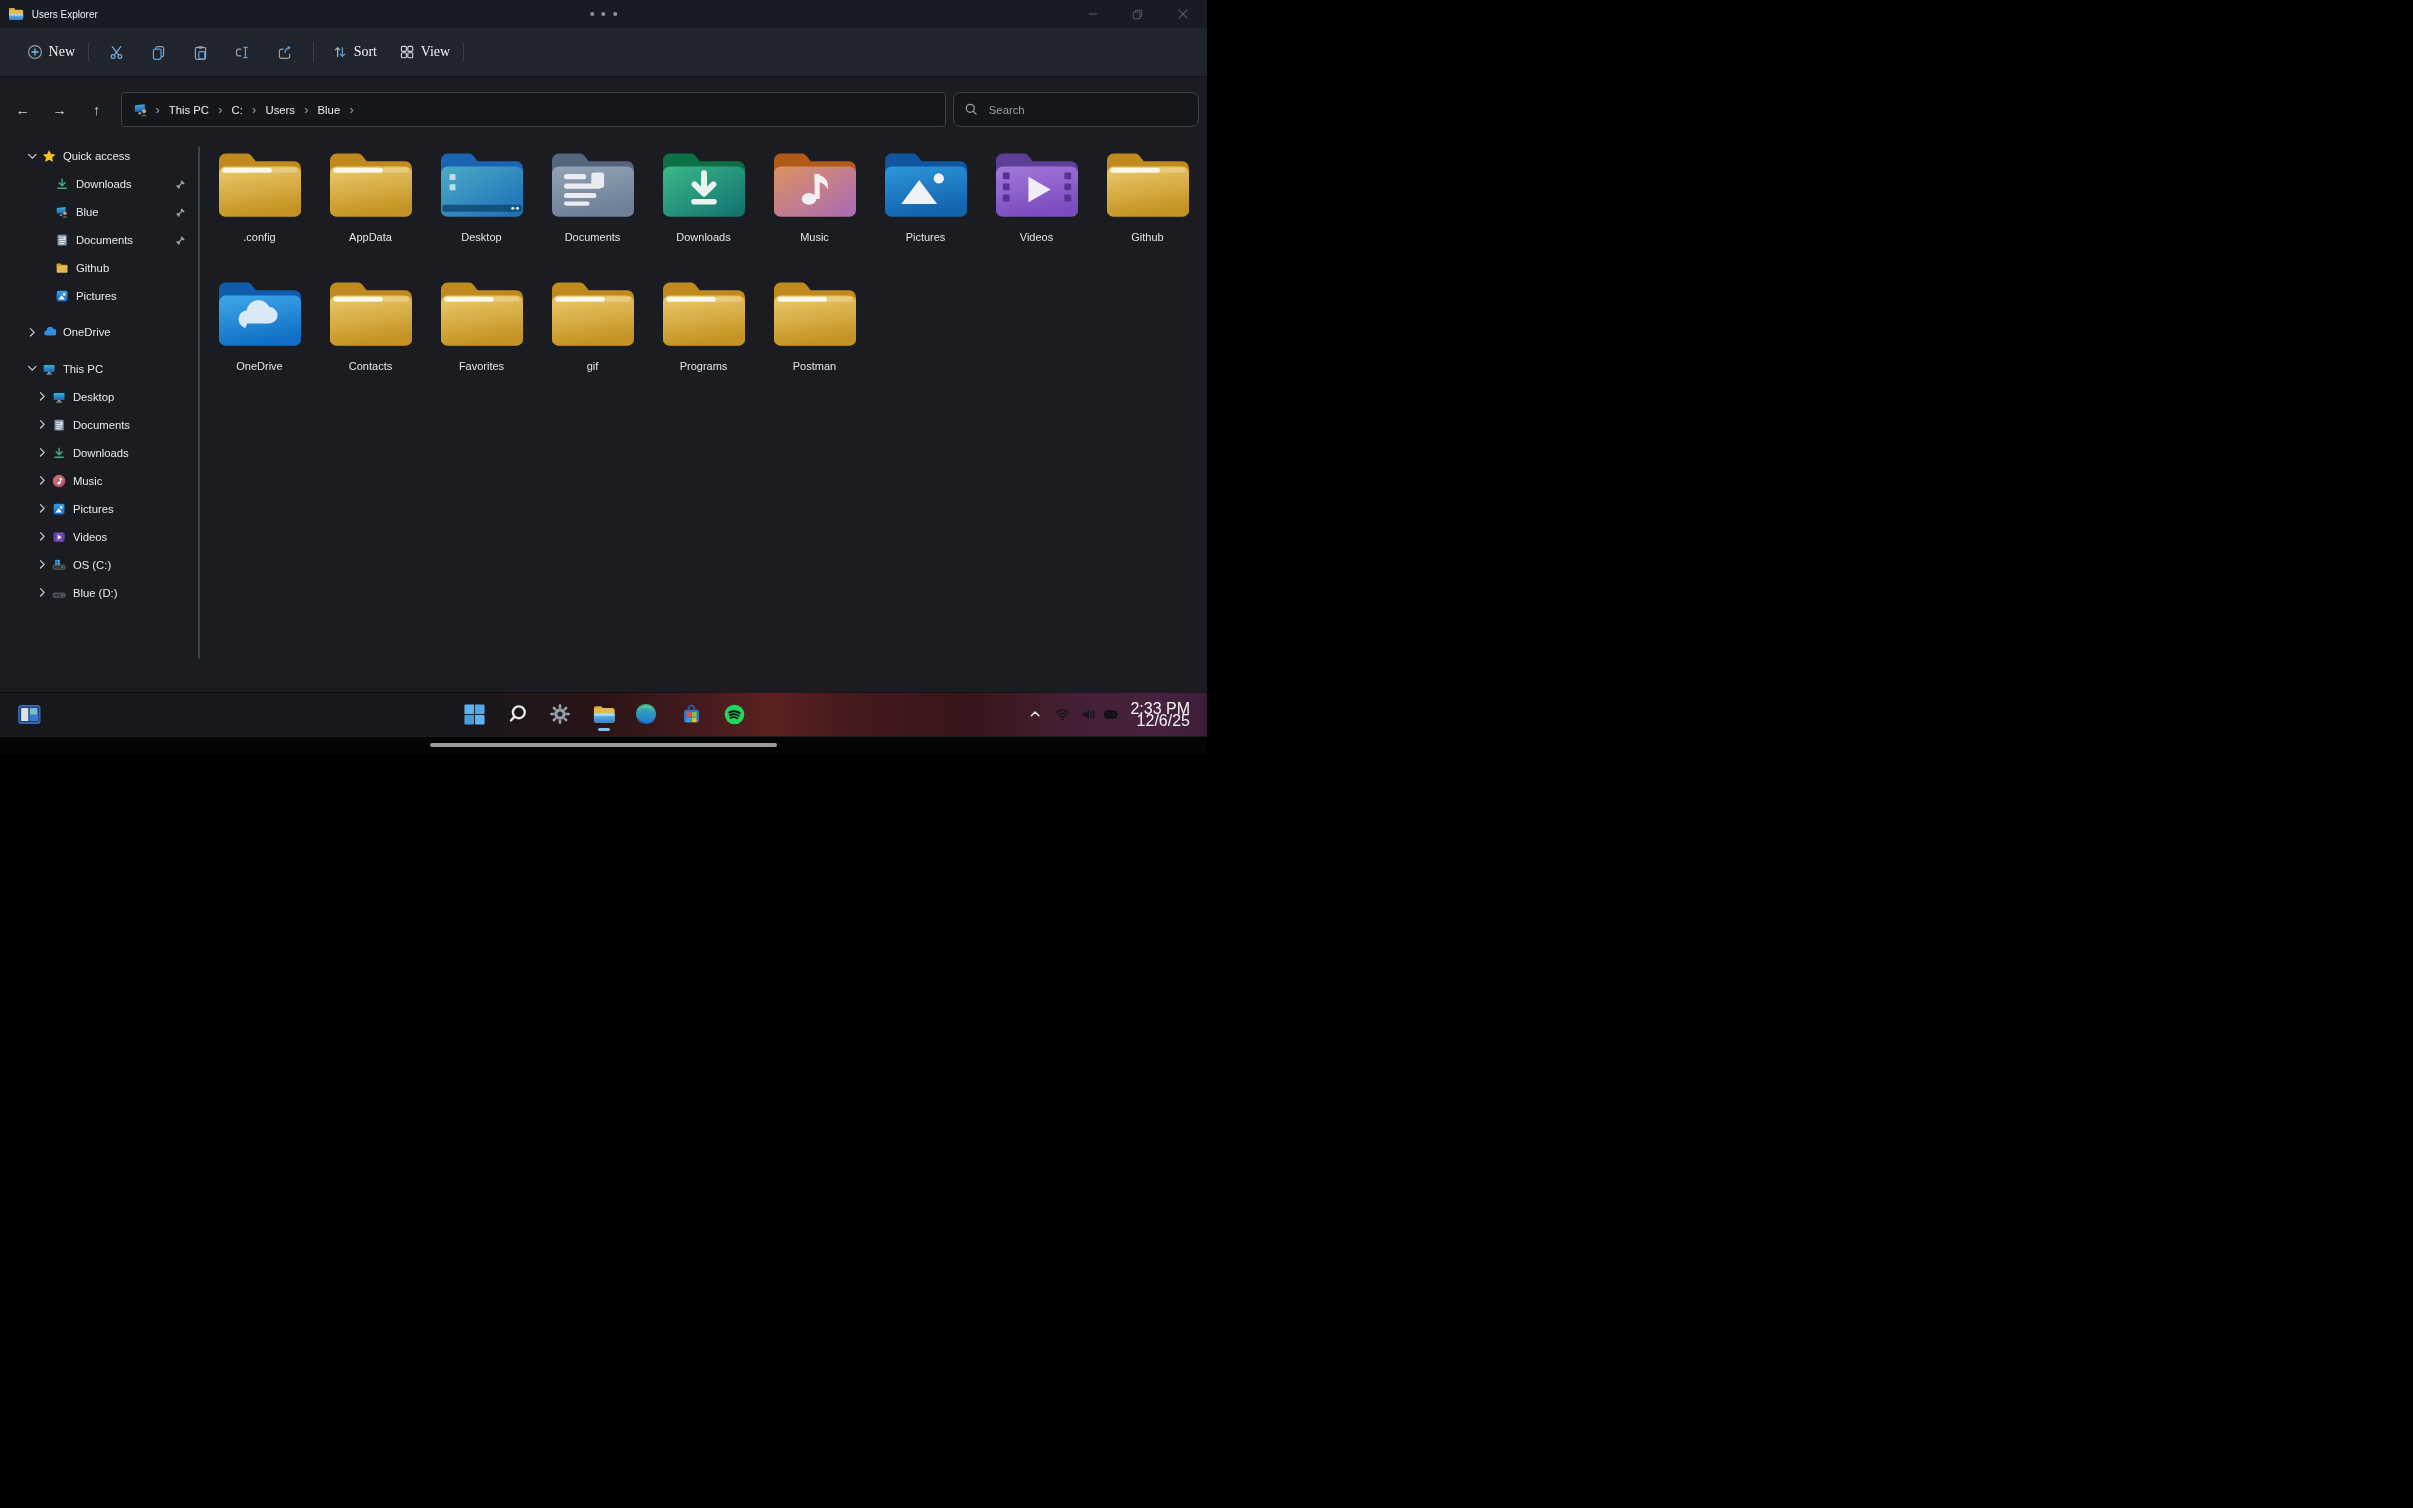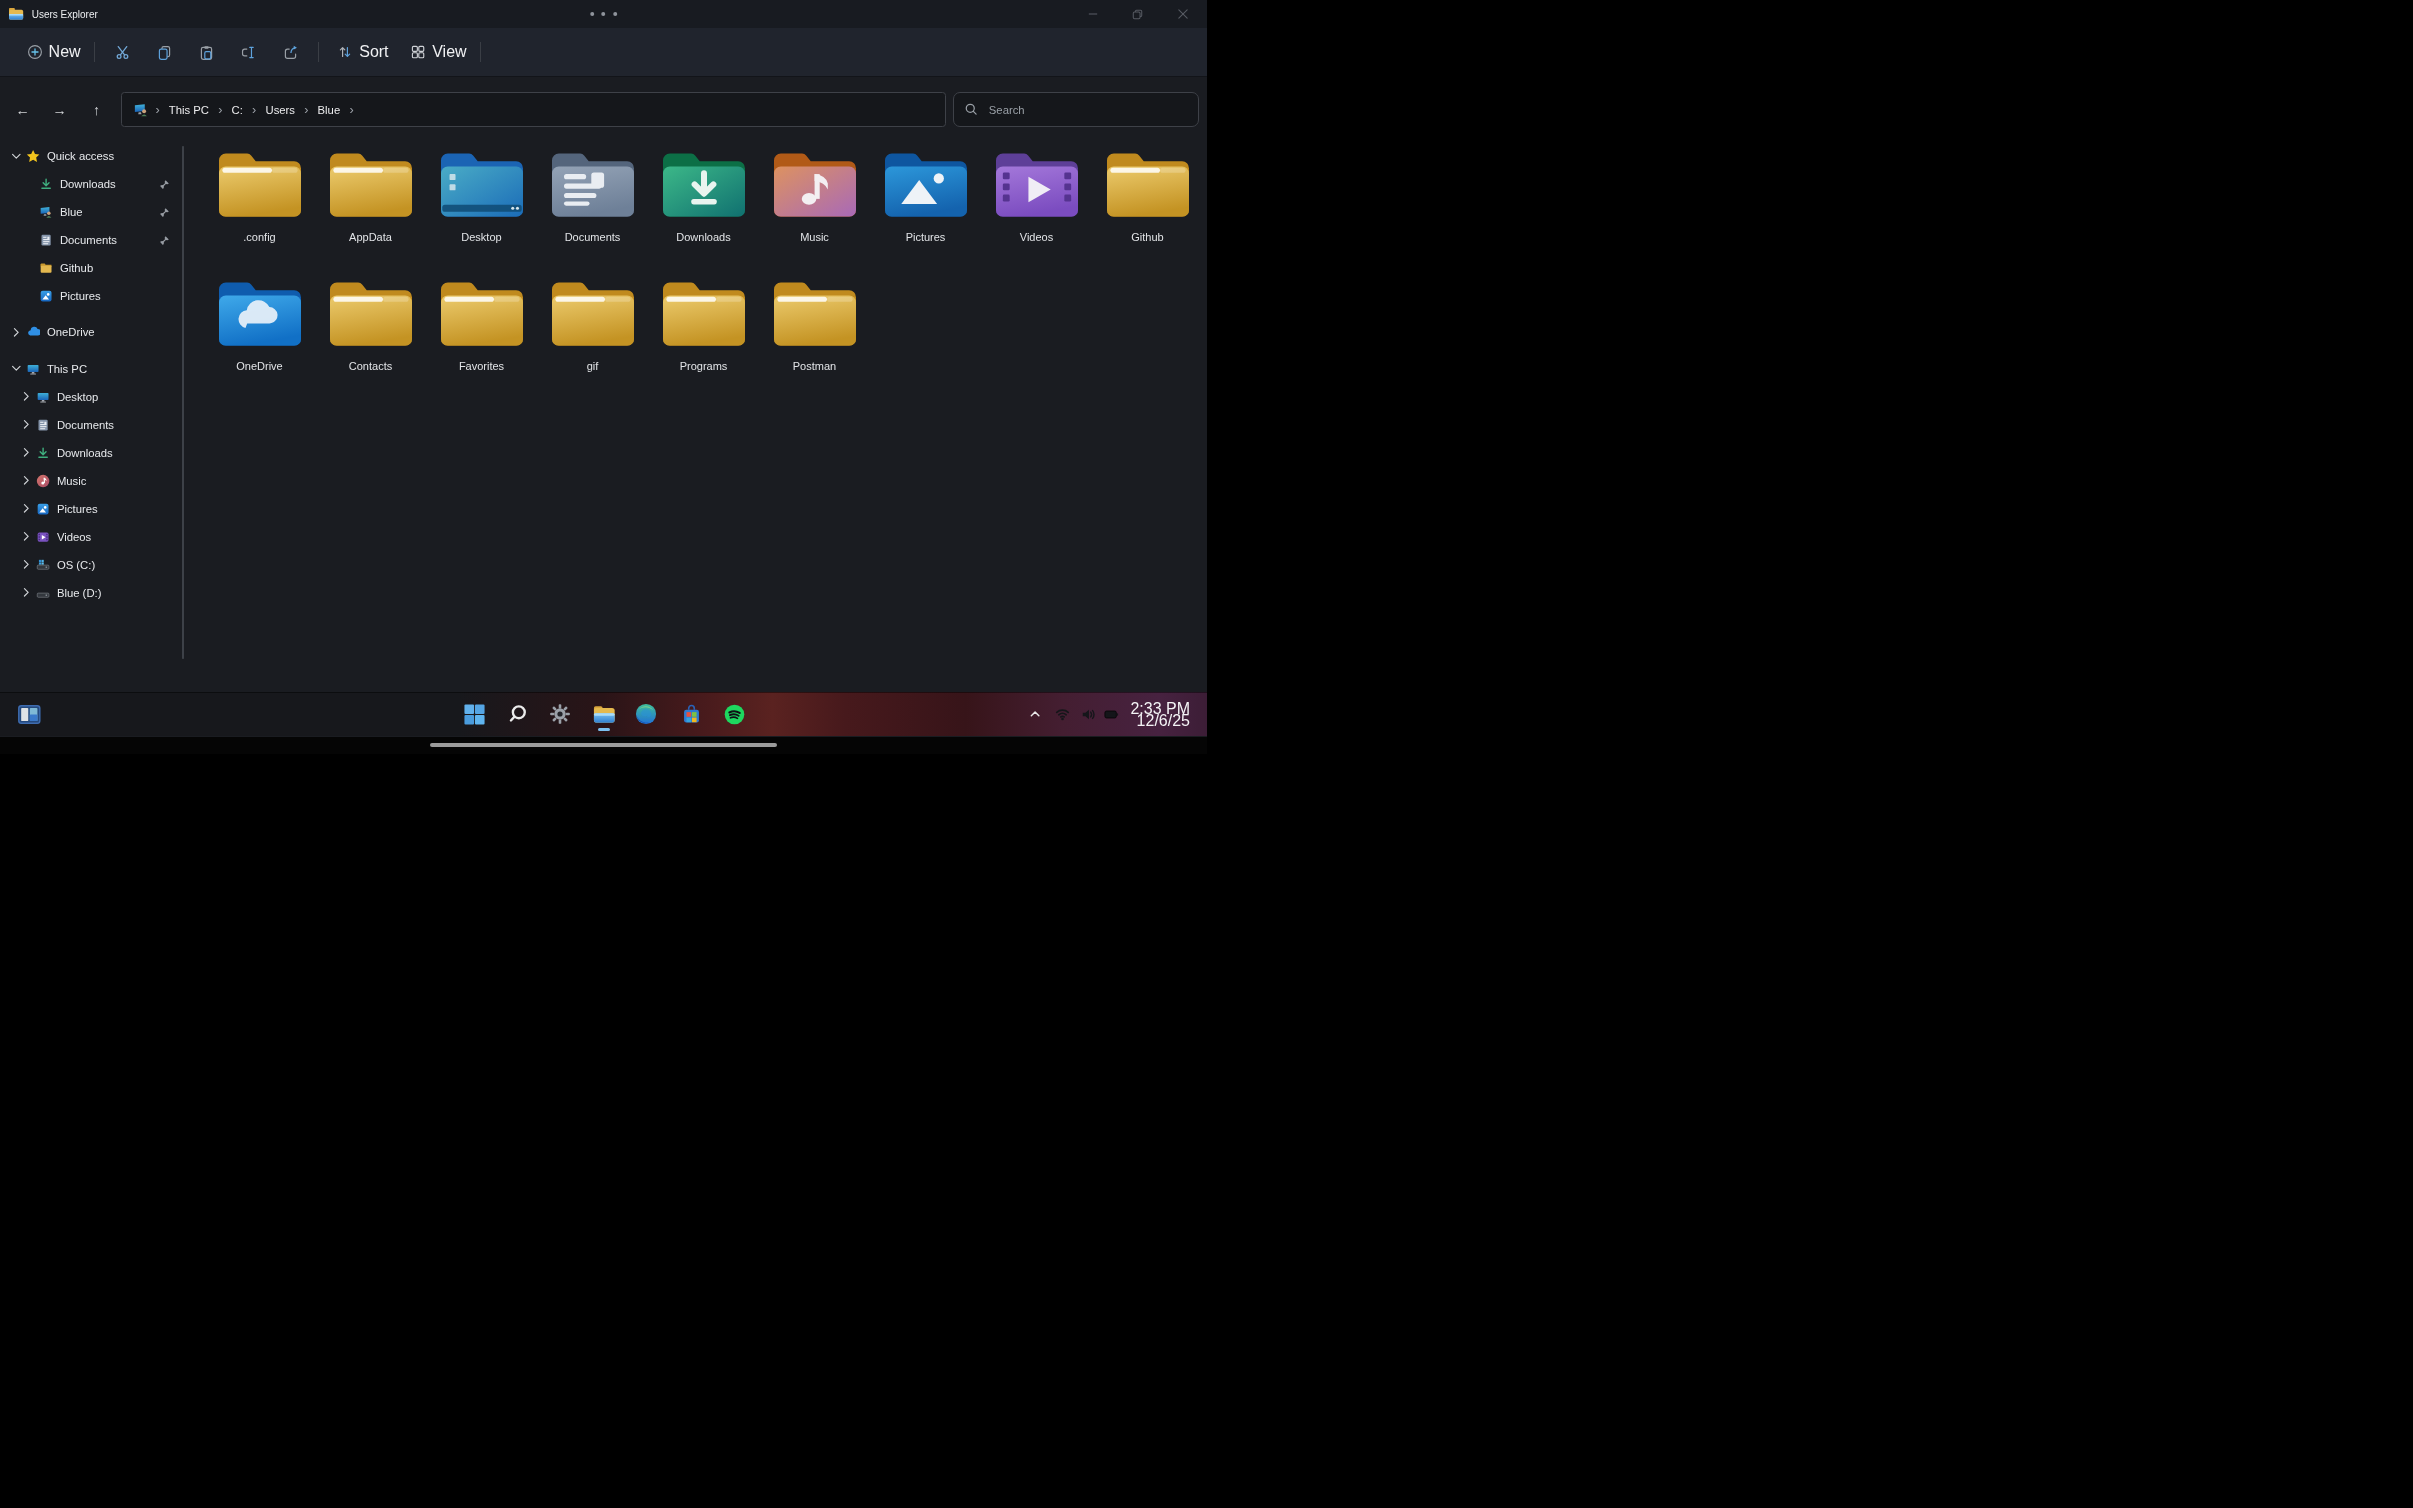--- a/index.html
+++ b/index.html
@@ -11,39 +11,39 @@
   .titlebar{position:absolute;left:0;top:0;width:1207px;height:28px;background:#181b21;display:flex;align-items:center;}
   .titlebar .appicon{margin-left:9.2px}
   .titlebar .apptitle{margin-left:7.5px;font-size:10px;color:#eceef0;}
   .title-dots{position:absolute;left:50%;top:50%;transform:translate(-50%,-50%);display:flex;gap:7.5px;}
   .title-dots i{width:4.2px;height:4.2px;border-radius:50%;background:#8f949c;display:block}
   .wincontrols{position:absolute;right:1.7px;top:0;height:28px;display:flex;}
   .winbtn{width:45px;height:28px;display:flex;align-items:center;justify-content:center;}
   
   .toolbar{position:absolute;left:0;top:28px;width:1207px;height:49px;background:#20242d;
     border-bottom:0.8px solid #121419;display:flex;align-items:center;padding-left:20px;box-sizing:border-box;}
-  .tbtn{display:flex;align-items:center;gap:5.9px;padding:5px 6.7px;border-radius:4.2px;color:#f0f1f3;font-size:16px;}
+  .tbtn{display:flex;align-items:center;gap:5.9px;padding:5px 6.7px;border-radius:4.2px;color:#f0f1f3;font-size:14px;font-family:Liberation Serif, serif;}
   .ticon{width:32px;height:30px;display:flex;align-items:center;justify-content:center;margin-right:10px;border-radius:4.2px;}
   .tsep{width:0.8px;height:20px;background:#3a3e45;margin:0 11.7px 0 6.7px;}
   .tsep2{width:0.8px;height:20px;background:#3a3e45;margin:0 11.7px 0 1.7px;}
   
   .navbar{position:absolute;left:0;top:77px;width:1207px;height:65px;display:flex;align-items:center;padding-left:8.4px;box-sizing:border-box;}
   .navarrow{width:28.5px;height:28.5px;margin-right:8.4px;display:flex;align-items:center;justify-content:center;
     font-size:14.2px;color:#d2d4d7;border-radius:4.2px;}
   .addressbar{margin-left:1.7px;width:825px;height:35px;border:0.8px solid #3e4148;background:#15171b;border-radius:3.4px;
     display:flex;align-items:center;padding-left:11px;box-sizing:border-box;}
   .crumb{font-size:11.3px;color:#ececee;padding:2.5px 2.5px;border-radius:2.5px;}
   .crumb-chev{color:#9ca1a8;font-size:12.6px;padding:0 6.7px;}
   .searchbox{margin-left:7.5px;width:246px;height:35px;border:0.8px solid #3e4148;background:#15171b;border-radius:7px;
     display:flex;align-items:center;padding-left:10px;box-sizing:border-box;gap:8.4px;}
   .searchbox input{background:transparent;border:none;outline:none;color:#c9ccd1;font-size:11.3px;width:184px;
     font-family:"Liberation Sans","DejaVu Sans",sans-serif;}
   .searchbox input::placeholder{color:#9aa0a7;opacity:1;}
   
-  .sidebar{position:absolute;left:0;top:142px;width:198px;height:524px;}
+  .sidebar{position:absolute;left:16px;top:142px;width:198px;height:524px;}
   .srow{height:28px;display:flex;align-items:center;padding-left:10px;font-size:11.3px;color:#e7e9ec;}
   .srow .chev{width:16px;display:flex;align-items:center;}
   .srow .sic{margin-right:6.7px;}
   .srow.ind1{padding-left:39px;}
   .srow.ind2{padding-left:20px;}
   .sgap{height:8.4px;}
   .pin{margin-left:auto;margin-right:28.5px;}
   .sscroll{position:absolute;left:182px;top:4.2px;width:1.7px;height:513px;background:#3d4148;border-radius:0.8px;}
   
   .content{position:absolute;left:204px;top:142px;width:1003px;height:524px;padding-top:8.4px;box-sizing:border-box;

